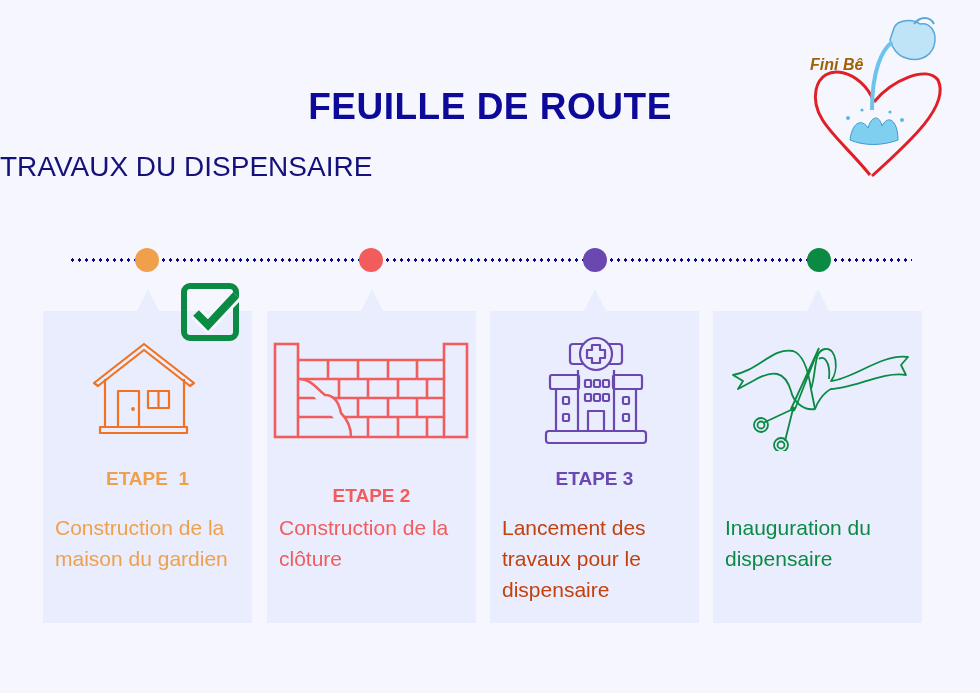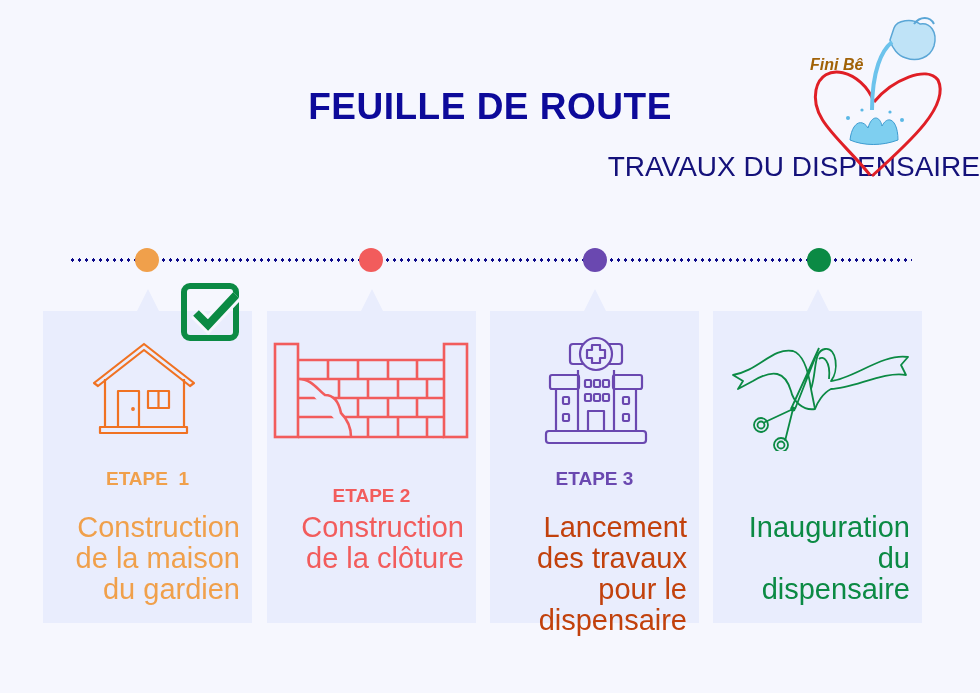--- a/index.html
+++ b/index.html
@@ -10,21 +10,21 @@
     position: relative;
   }
   .title {
     position: absolute; left: 0; width: 980px; top: 86px;
     text-align: center; font-weight: bold; font-size: 37px; letter-spacing: 0.5px;
     color: #0d0a9a;
     font-family: "Liberation Sans", sans-serif;
   }
   .subtitle {
     position: absolute; left: 0; width: 980px; top: 151px;
-    text-align: right; font-size: 28px; color: #14117a;
+    text-align: left; font-size: 28px; color: #14117a;
     font-family: "Liberation Sans", sans-serif;
   }
   .logo { position: absolute; left: 802px; top: 10px; width: 150px; height: 168px; }
   .logo-text {
     position: absolute; left: 810px; top: 56px;
     font-family: "Liberation Sans", sans-serif; font-style: italic; font-weight: bold;
     font-size: 16px; color: #a16207;
   }
   .timeline {
     position: absolute; left: 69px; top: 258px; width: 843px; height: 4px;
@@ -46,21 +46,21 @@
   }
   .card .icon { position: absolute; left: 0; top: 20px; width: 209px; height: 120px; }
   .card .step {
     position: absolute; left: 0; width: 209px; top: 157px;
     text-align: center; font-weight: bold; font-size: 19px;
     font-family: "Liberation Sans", sans-serif;
     white-space: pre;
   }
   .card .desc {
     position: absolute; left: 0; width: 209px; top: 201px;
-    text-align: right; font-size: 29px; line-height: 31px;
+    text-align: left; font-size: 21px; line-height: 31px;
     font-family: "Liberation Sans", sans-serif;
     padding: 0 12px;
   }
   .check { position: absolute; left: 180px; top: 283px; width: 62px; height: 60px; }
 </style>
 </head>
 <body>
 
 <div class="title">FEUILLE DE ROUTE</div>
 <div class="subtitle">TRAVAUX DU DISPENSAIRE</div>

